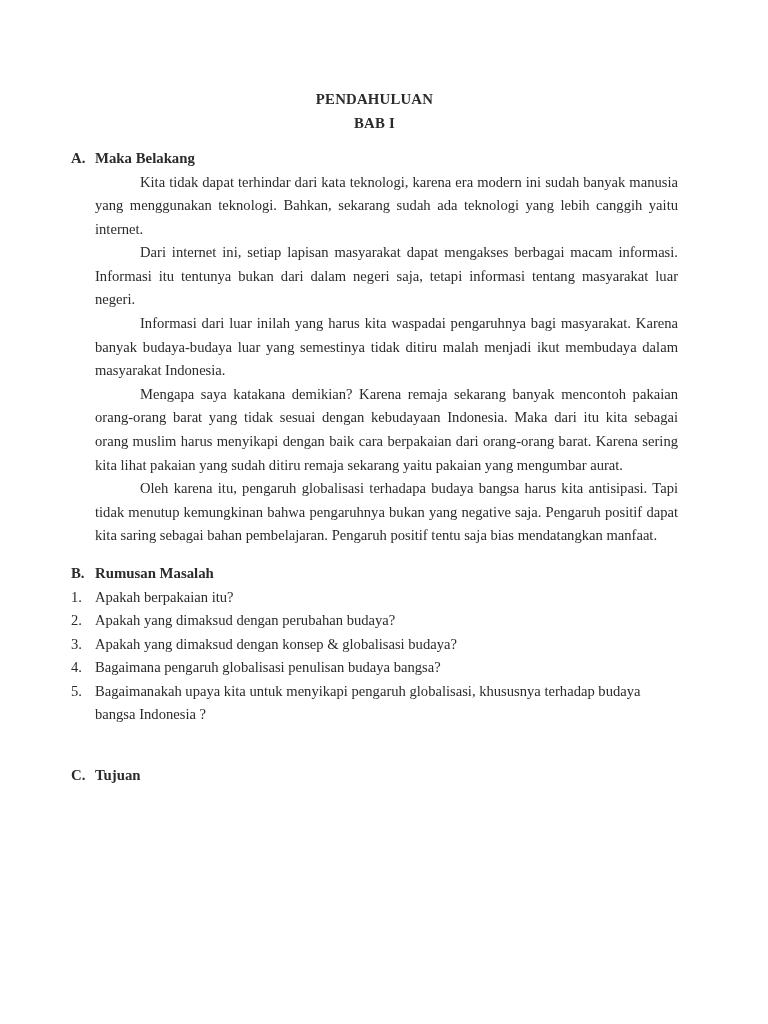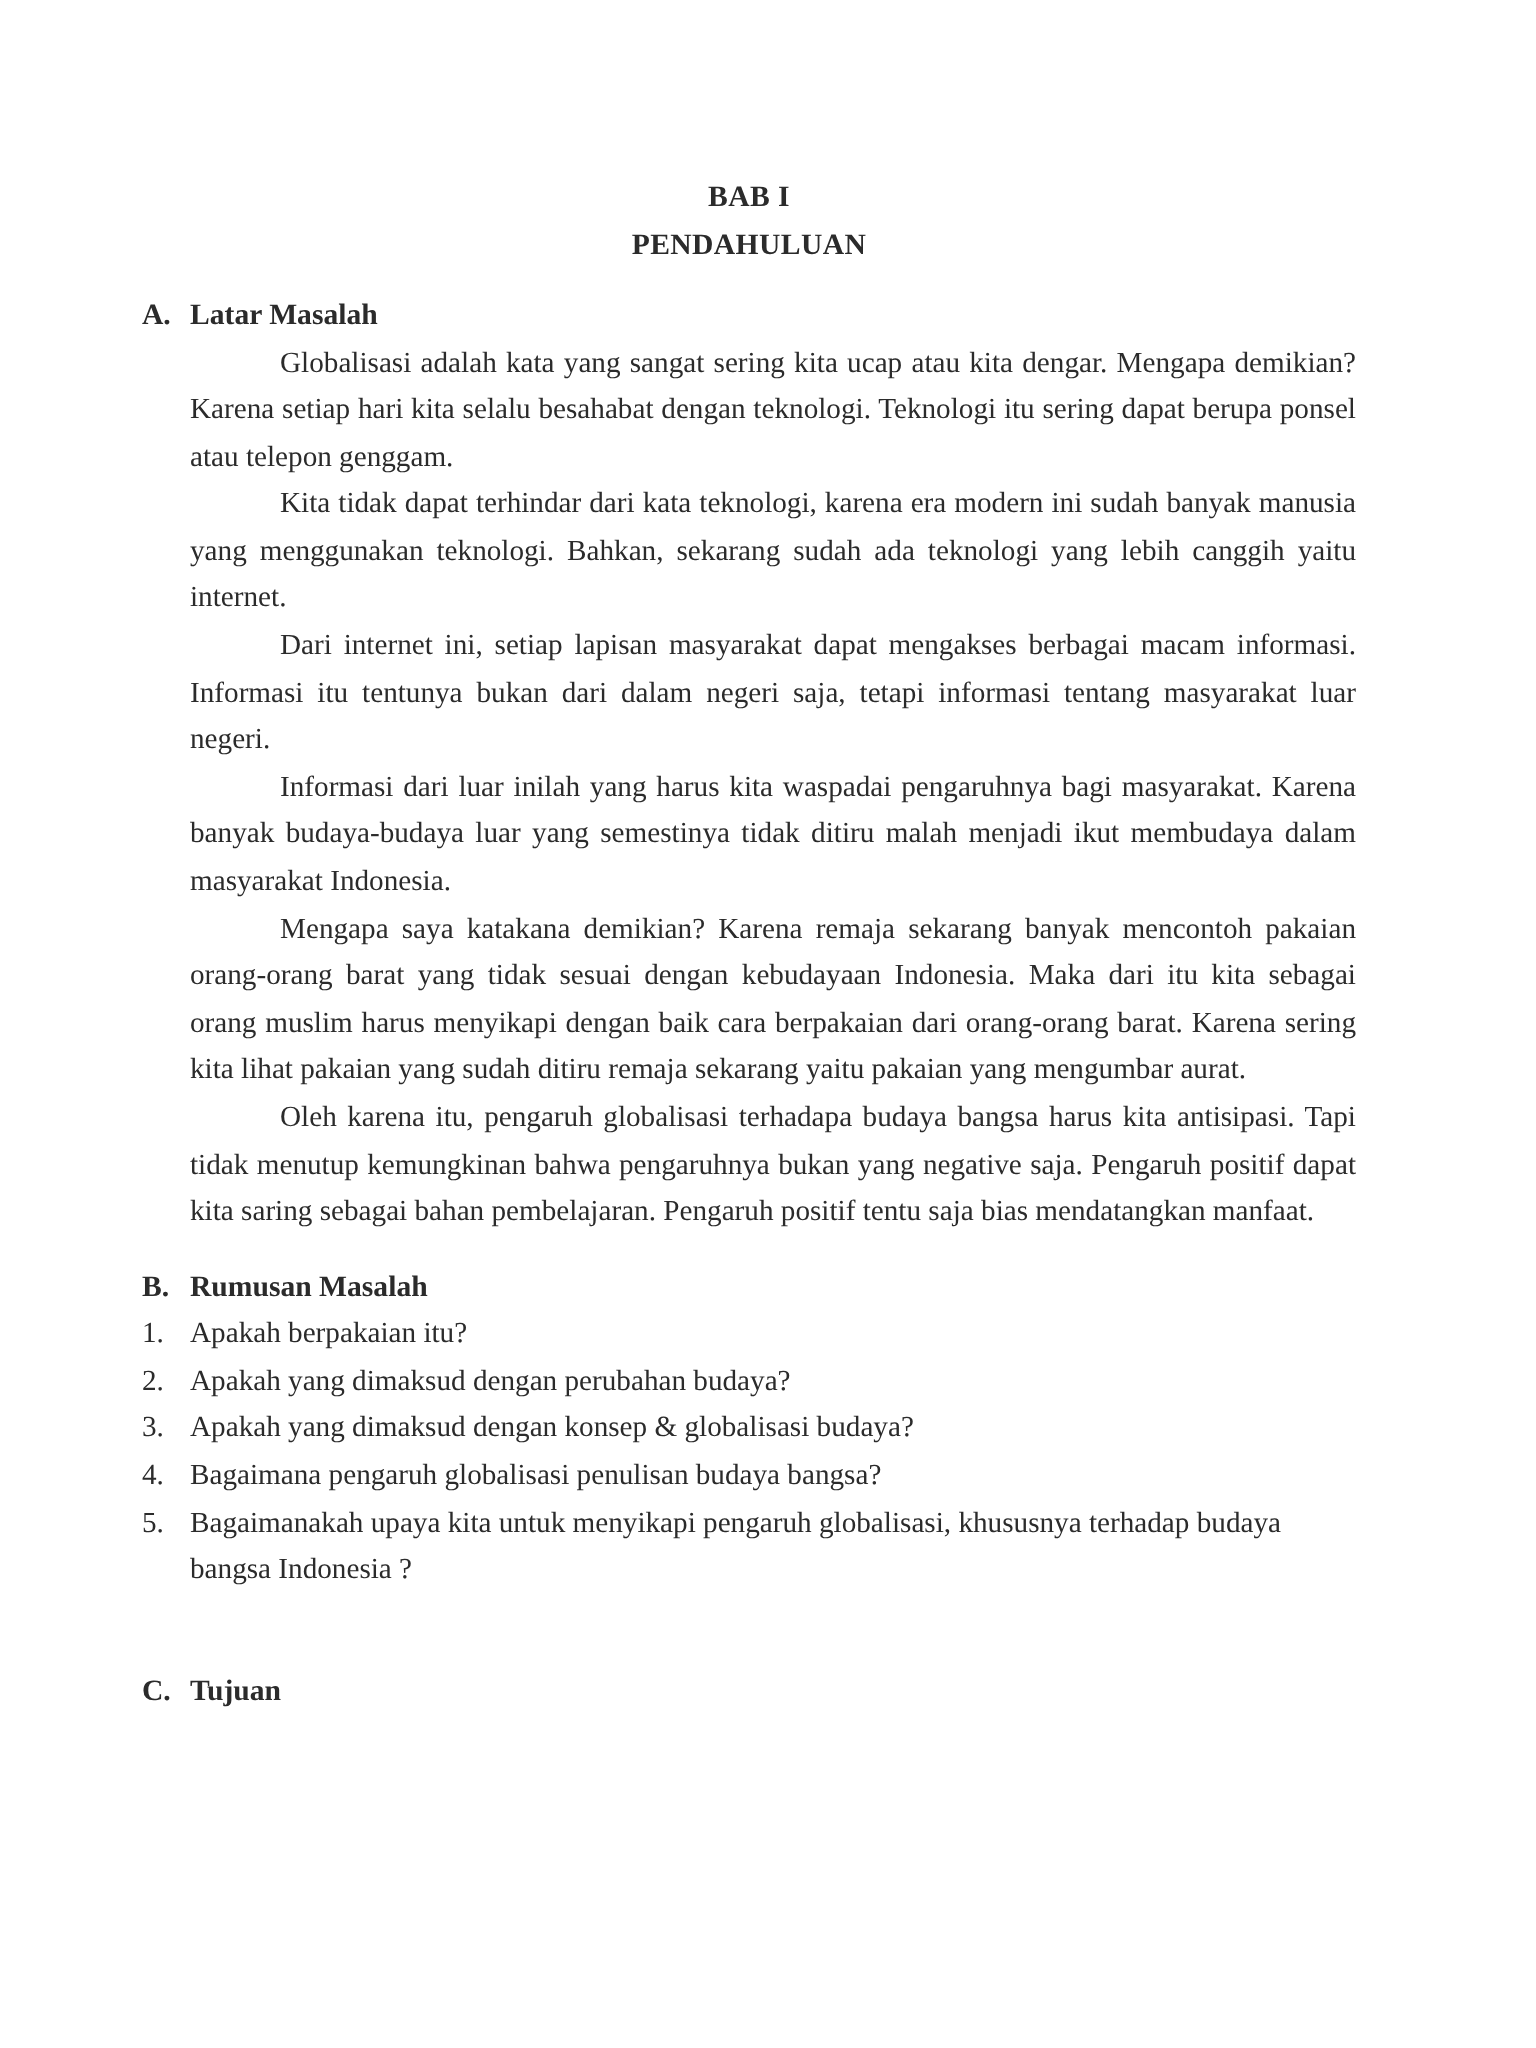--- a/index.html
+++ b/index.html
@@ -95,32 +95,31 @@
   .sp-title-to-a { height: 12px; }
   .sp-body-to-b  { height: 14px; }
   .sp-list-to-c  { height: 37px; }
 </style>
 </head>
 <body>
 
 <div class="page">
   <div class="content">
 
+    <div class="chapter-title">PENDAHULUAN</div>
     <div class="chapter-title">BAB I</div>
-    <div class="chapter-title">PENDAHULUAN</div>
 
     <div class="sp-title-to-a"></div>
 
     <div class="section-heading">
       <span class="marker">A.</span>
-      <span class="label">Latar Masalah</span>
+      <span class="label">Maka Belakang</span>
     </div>
 
     <div class="body-block">
-      <p class="para">Globalisasi adalah kata yang sangat sering kita ucap atau kita dengar. Mengapa demikian? Karena setiap hari kita selalu besahabat dengan teknologi. Teknologi itu sering dapat berupa ponsel atau telepon genggam.</p>
       <p class="para">Kita tidak dapat terhindar dari kata teknologi, karena era modern ini sudah banyak manusia yang menggunakan teknologi. Bahkan, sekarang sudah ada teknologi yang lebih canggih yaitu internet.</p>
       <p class="para">Dari internet ini, setiap lapisan masyarakat dapat mengakses berbagai macam informasi. Informasi itu tentunya bukan dari dalam negeri saja, tetapi informasi tentang masyarakat luar negeri.</p>
       <p class="para">Informasi dari luar inilah yang harus kita waspadai pengaruhnya bagi masyarakat. Karena banyak budaya-budaya luar yang semestinya tidak ditiru malah menjadi ikut membudaya dalam masyarakat Indonesia.</p>
       <p class="para">Mengapa saya katakana demikian? Karena remaja sekarang banyak mencontoh pakaian orang-orang barat yang tidak sesuai dengan kebudayaan Indonesia. Maka dari itu kita sebagai orang muslim harus menyikapi dengan baik cara berpakaian dari orang-orang barat. Karena sering kita lihat pakaian yang sudah ditiru remaja sekarang yaitu pakaian yang mengumbar aurat.</p>
       <p class="para">Oleh karena itu, pengaruh globalisasi terhadapa budaya bangsa harus kita antisipasi. Tapi tidak menutup kemungkinan bahwa pengaruhnya bukan yang negative saja. Pengaruh positif dapat kita saring sebagai bahan pembelajaran. Pengaruh positif tentu saja bias mendatangkan manfaat.</p>
     </div>
 
     <div class="sp-body-to-b"></div>
 
     <div class="section-heading">

